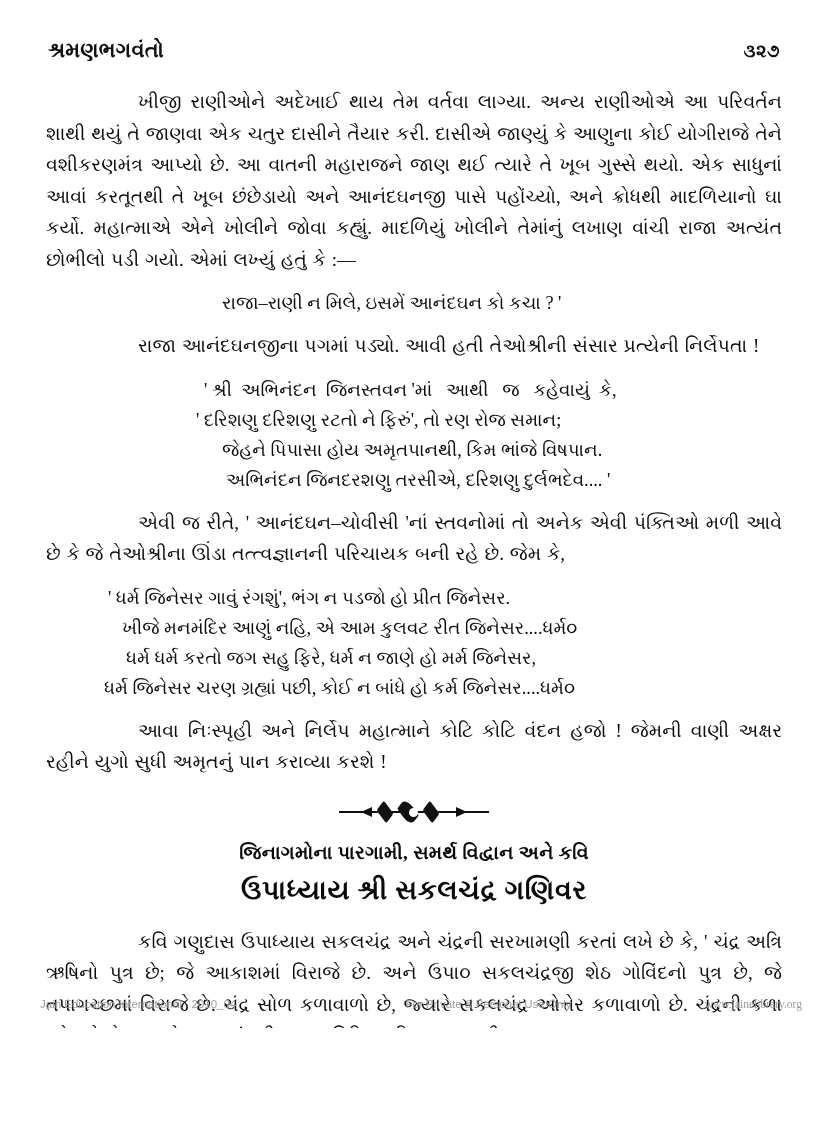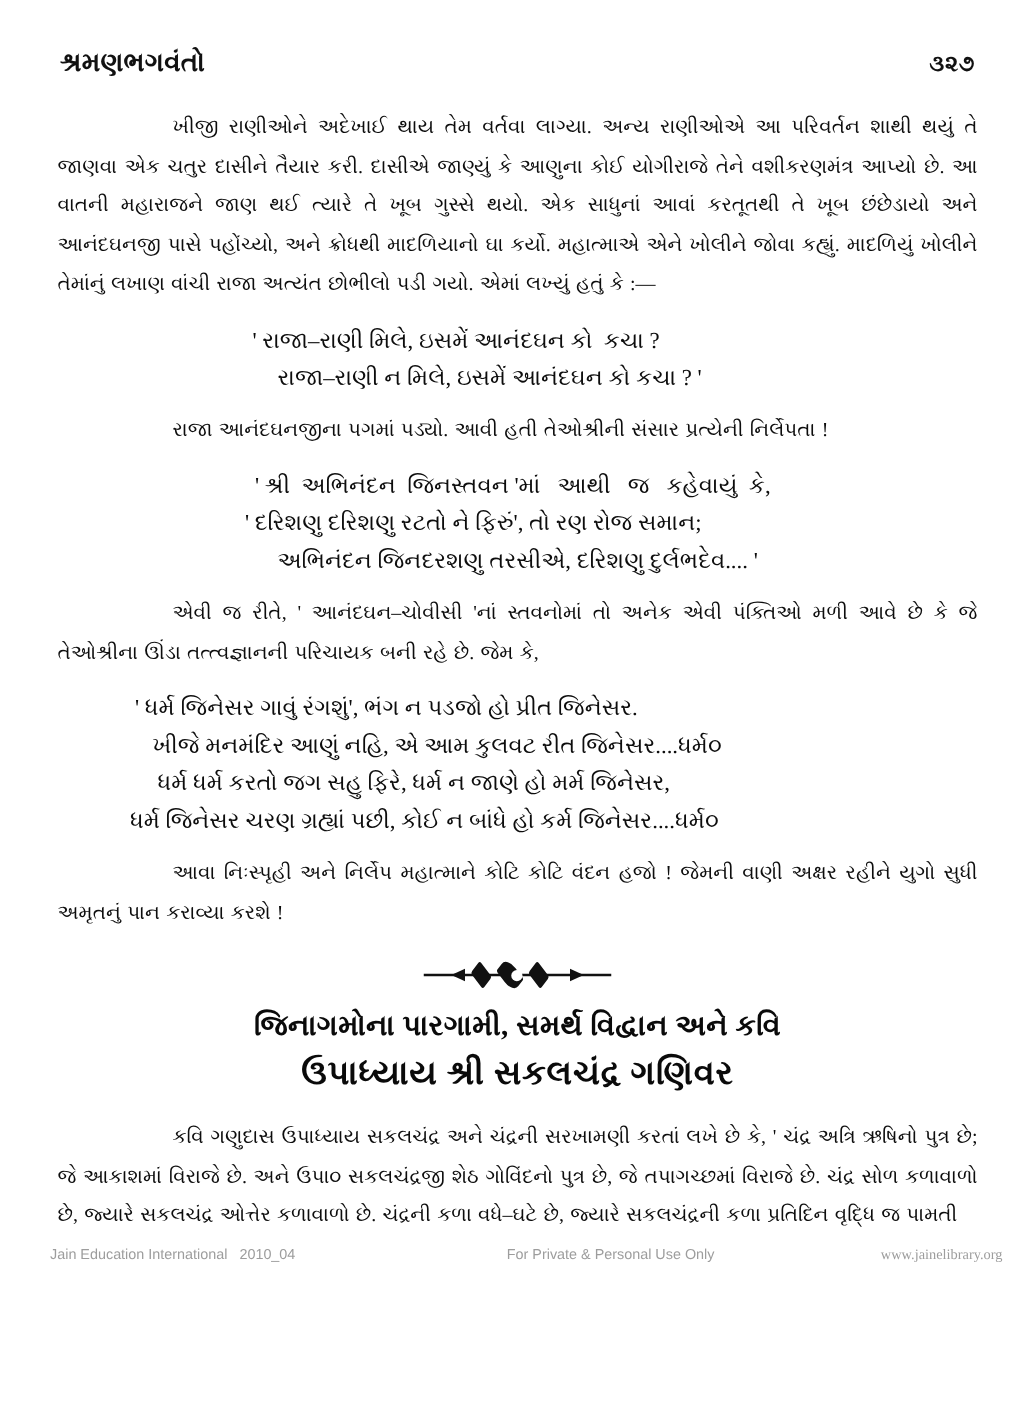--- a/index.html
+++ b/index.html
@@ -49,21 +49,21 @@
   .content {
     position: absolute;
     top: 86px;
     left: 46px;
     width: 736px;
   }
 
   p.para {
     margin: 0 0 2px 0;
     font-family: "Liberation Serif", serif;
-    font-size: 16px;
+    font-size: 19px;
     line-height: 31.5px;
     color: #0d0d0d;
     text-align: justify;
     text-indent: 92px;
     word-spacing: 1px;
   }
 
   
   .verse {
     margin: 13px 0 12px 0;
@@ -136,21 +136,21 @@
   .ornament .tip-l { left: 22px; border-right: 11px solid #111111; }
   .ornament .tip-r { left: 117px; border-left: 11px solid #111111; }
 
   
   .section-heading {
     text-align: center;
     margin: 4px 0 16px 0;
   }
   .heading-line-1 {
     font-family: "Liberation Serif", serif;
-    font-size: 23px;
+    font-size: 19px;
     font-weight: bold;
     color: #0a0a0a;
     line-height: 34px;
     letter-spacing: 0.3px;
   }
   .heading-line-2 {
     font-family: "Liberation Serif", serif;
     font-size: 27px;
     font-weight: bold;
     color: #0a0a0a;
@@ -183,29 +183,29 @@
   <div class="page-header">
     <div class="header-title">શ્રમણભગવંતો</div>
     <div class="header-folio">૩૨૭</div>
   </div>
 
   <div class="content">
 
     <p class="para">ખીજી રાણીઓને અદેખાઈ થાય તેમ વર્તવા લાગ્યા. અન્ય રાણીઓએ આ પરિવર્તન શાથી થયું તે જાણવા એક ચતુર દાસીને તૈયાર કરી. દાસીએ જાણ્યું કે આણુના કોઈ યોગીરાજે તેને વશીકરણમંત્ર આપ્યો છે. આ વાતની મહારાજને જાણ થઈ ત્યારે તે ખૂબ ગુસ્સે થયો. એક સાધુનાં આવાં કરતૂતથી તે ખૂબ છંછેડાયો અને આનંદઘનજી પાસે પહોંચ્યો, અને ક્રોધથી માદળિયાનો ઘા કર્યો. મહાત્માએ એને ખોલીને જોવા કહ્યું. માદળિયું ખોલીને તેમાંનું લખાણ વાંચી રાજા અત્યંત છોભીલો પડી ગયો. એમાં લખ્યું હતું કે :—</p>
 
     <div class="verse">
-      <div class="verse-line verse-quote">' રાજા–રાણી મિલે, ઇસમેં આનંદઘન કો  કચા ?</div>
       <div class="verse-line verse-quote-b">રાજા–રાણી ન મિલે, ઇસમેં આનંદઘન કો કચા ? '</div>
     </div>
 
     <p class="para">રાજા આનંદઘનજીના પગમાં પડ્યો. આવી હતી તેઓશ્રીની સંસાર પ્રત્યેની નિર્લેપતા !</p>
 
     <div class="verse verse-stanza">
       <div class="verse-line">' શ્રી  અભિનંદન  જિનસ્તવન 'માં   આથી   જ   કહેવાયું  કે,</div>
       <div class="verse-line">' દરિશણુ દરિશણુ રટતો ને ફિરું', તો રણ રોજ સમાન;</div>
+      <div class="verse-line">જેહને પિપાસા હોય અમૃતપાનથી, કિમ ભાંજે વિષપાન.</div>
       <div class="verse-line">અભિનંદન જિનદરશણુ તરસીએ, દરિશણુ દુર્લભદેવ.... '</div>
     </div>
 
     <p class="para">એવી જ રીતે, ' આનંદઘન–ચોવીસી 'નાં સ્તવનોમાં તો અનેક એવી પંક્તિઓ મળી આવે છે કે જે તેઓશ્રીના ઊંડા તત્ત્વજ્ઞાનની પરિચાયક બની રહે છે. જેમ કે,</p>
 
     <div class="verse verse-dharma">
       <div class="verse-line">' ધર્મ જિનેસર ગાવું રંગશું', ભંગ ન પડજો હો પ્રીત જિનેસર.</div>
       <div class="verse-line">ખીજે મનમંદિર આણું નહિ, એ આમ કુલવટ રીત જિનેસર....ધર્મ૦</div>
       <div class="verse-line">ધર્મ ધર્મ કરતો જગ સહુ ફિરે, ધર્મ ન જાણે હો મર્મ જિનેસર,</div>
       <div class="verse-line">ધર્મ જિનેસર ચરણ ગ્રહ્યાં પછી, કોઈ ન બાંધે હો કર્મ જિનેસર....ધર્મ૦</div>

